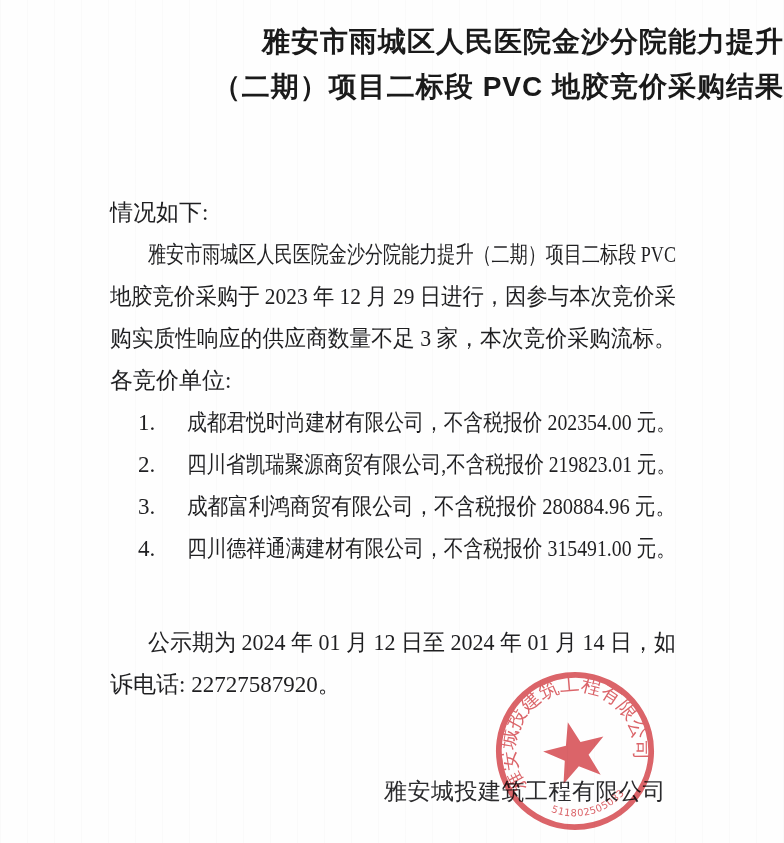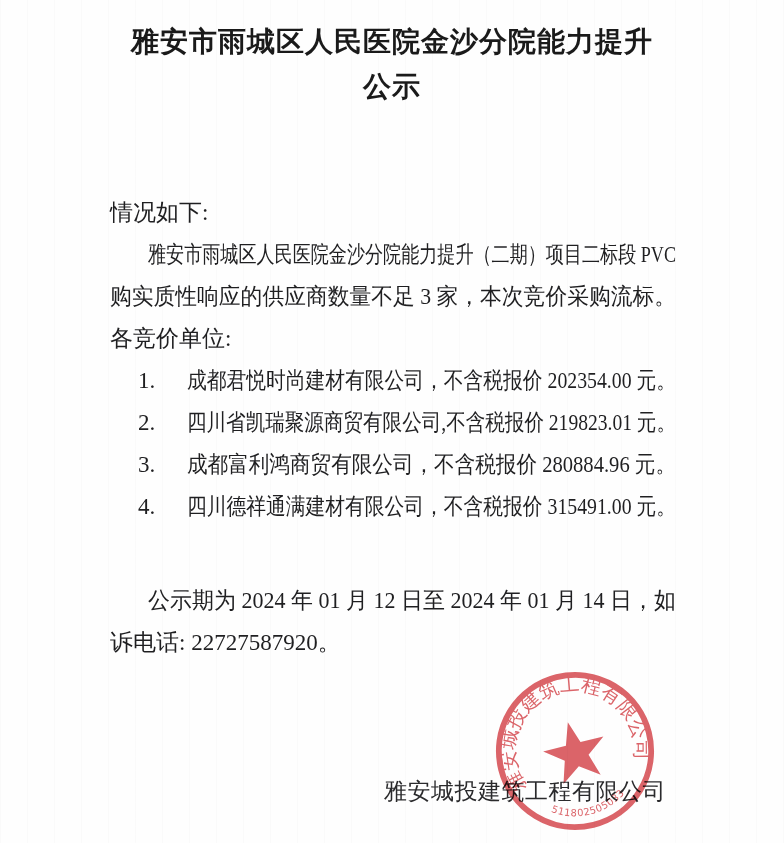--- a/index.html
+++ b/index.html
@@ -7,21 +7,21 @@
   .page{
     position:relative;width:784px;height:843px;
     background:
       repeating-linear-gradient(90deg, rgba(0,0,0,0.015) 0 1px, transparent 1px 27px),
       #fefefe;
     font-family:"Liberation Serif","DejaVu Serif",serif;
     color:#222;
   }
   .title{
     position:absolute;top:19px;left:0;right:0;margin:0;
-    text-align:center;font-family:"Liberation Sans","DejaVu Sans",sans-serif;
+    text-align:right;font-family:"Liberation Sans","DejaVu Sans",sans-serif;
     font-size:28px;font-weight:700;line-height:45px;color:#1a1a1a;
     letter-spacing:1px;
   }
   .title .tline{position:relative;}
   .body{
     position:absolute;left:110px;top:192px;width:566px;
     font-size:23px;line-height:42px;color:#1f1f21;
   }
   .line{position:relative;margin:0;padding:0;white-space:nowrap;height:42px;}
   .line.indent{padding-left:38px;text-align:right;}
@@ -44,27 +44,28 @@
   .seal-company{font-family:"Liberation Serif","DejaVu Serif",serif;font-size:20px;}
   .seal-serial{font-family:"DejaVu Sans","Liberation Sans",sans-serif;font-size:10px;letter-spacing:0.5px;}
 </style>
 </head>
 <body>
 
 <div class="page">
 
   <h1 class="title">
     <div class="tline"><span class="fit">雅安市雨城区人民医院金沙分院能力提升</span></div>
-    <div class="tline"><span class="fit">公示</span></div>
+    <div class="tline"><span class="fit">（二期）项目二标段 PVC 地胶竞价采购结果</span></div>
   </h1>
 
   <div class="body">
     <div class="line"><span class="fit">情况如下:</span></div>
 
     <div class="line indent"><span class="fit" style="transform: scaleX(0.7863);">雅安市雨城区人民医院金沙分院能力提升（二期）项目二标段 PVC</span></div>
+    <div class="line"><span class="fit" style="transform: scaleX(0.9286);">地胶竞价采购于 2023 年 12 月 29 日进行，因参与本次竞价采</span></div>
     <div class="line"><span class="fit" style="transform: scaleX(0.9465);">购实质性响应的供应商数量不足 3 家，本次竞价采购流标。</span></div>
     <div class="line"><span class="fit">各竞价单位:</span></div>
 
     <div class="line item">
       <span class="num">1.</span><span class="fit" style="transform: scaleX(0.859);">成都君悦时尚建材有限公司，不含税报价 202354.00 元。</span>
     </div>
     <div class="line item">
       <span class="num">2.</span><span class="fit" style="transform: scaleX(0.8504);">四川省凯瑞聚源商贸有限公司,不含税报价 219823.01 元。</span>
     </div>
     <div class="line item">

